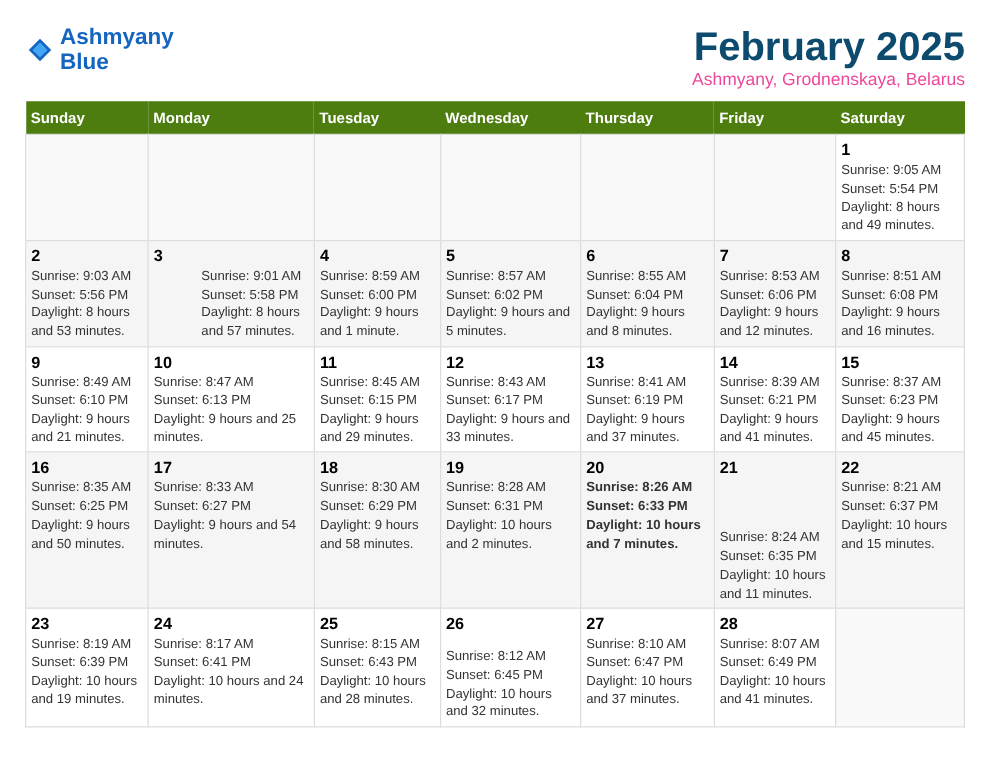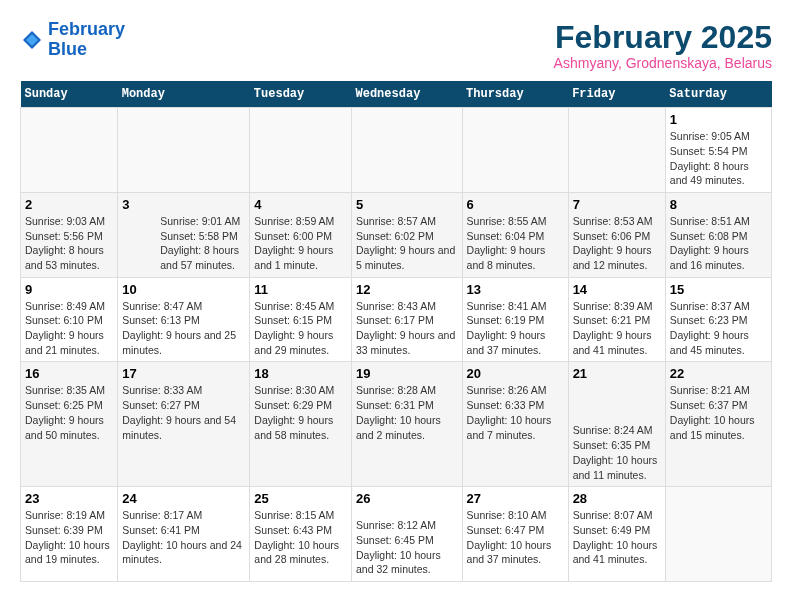--- a/index.html
+++ b/index.html
@@ -46,23 +46,22 @@
     .subtitle {
       font-size: 14px;
       color: #ec4899;
     }
     table {
       width: 100%;
       border-collapse: collapse;
       font-size: 11px;
     }
     thead tr {
-      background-color: #0c4a6e;
+      background-color: #4d7c0f;
       color: #fff;
-      font-family: Liberation Mono, monospace;
     }
     thead th {
       padding: 6px 4px;
       text-align: left;
       font-weight: bold;
       font-size: 12px;
     }
     tbody tr {
       border-bottom: 1px solid #ddd;
     }
@@ -96,21 +95,21 @@
 </head>
 <body>
 
 <div class="header">
   <div class="logo">
     <svg class="logo-icon" viewBox="0 0 40 40">
       <polygon points="20,5 35,20 20,35 5,20" fill="#1565c0"></polygon>
       <polygon points="20,10 30,20 20,30 10,20" fill="#42a5f5"></polygon>
     </svg>
     <div class="logo-text">
-      <div><span>February</span></div>
+      <div><span>Ashmyany</span></div>
       <div><span style="color:#1565c0">Blue</span></div>
     </div>
   </div>
   <div class="title-block">
     <div class="main-title">February 2025</div>
     <div class="subtitle">Ashmyany, Grodnenskaya, Belarus</div>
   </div>
 </div>
 
 <table>
@@ -248,21 +247,21 @@
 Daylight: 9 hours and 58 minutes.</div>
         </td>
         <td>
           <div class="day-num">19</div>
           <div class="day-info" style="white-space: pre-line;">Sunrise: 8:28 AM
 Sunset: 6:31 PM
 Daylight: 10 hours and 2 minutes.</div>
         </td>
         <td>
           <div class="day-num">20</div>
-          <div class="day-info" style="white-space: pre-line;">Sunrise: 8:26 AM
+          <div class="day-info" style="white-space: pre-line; font-weight: bold;">Sunrise: 8:26 AM
 Sunset: 6:33 PM
 Daylight: 10 hours and 7 minutes.</div>
         </td>
         <td>
           <div class="day-num">21</div>
           <div class="day-info" style="white-space: pre-line; margin-top: 42px;">Sunrise: 8:24 AM
 Sunset: 6:35 PM
 Daylight: 10 hours and 11 minutes.</div>
         </td>
         <td>

